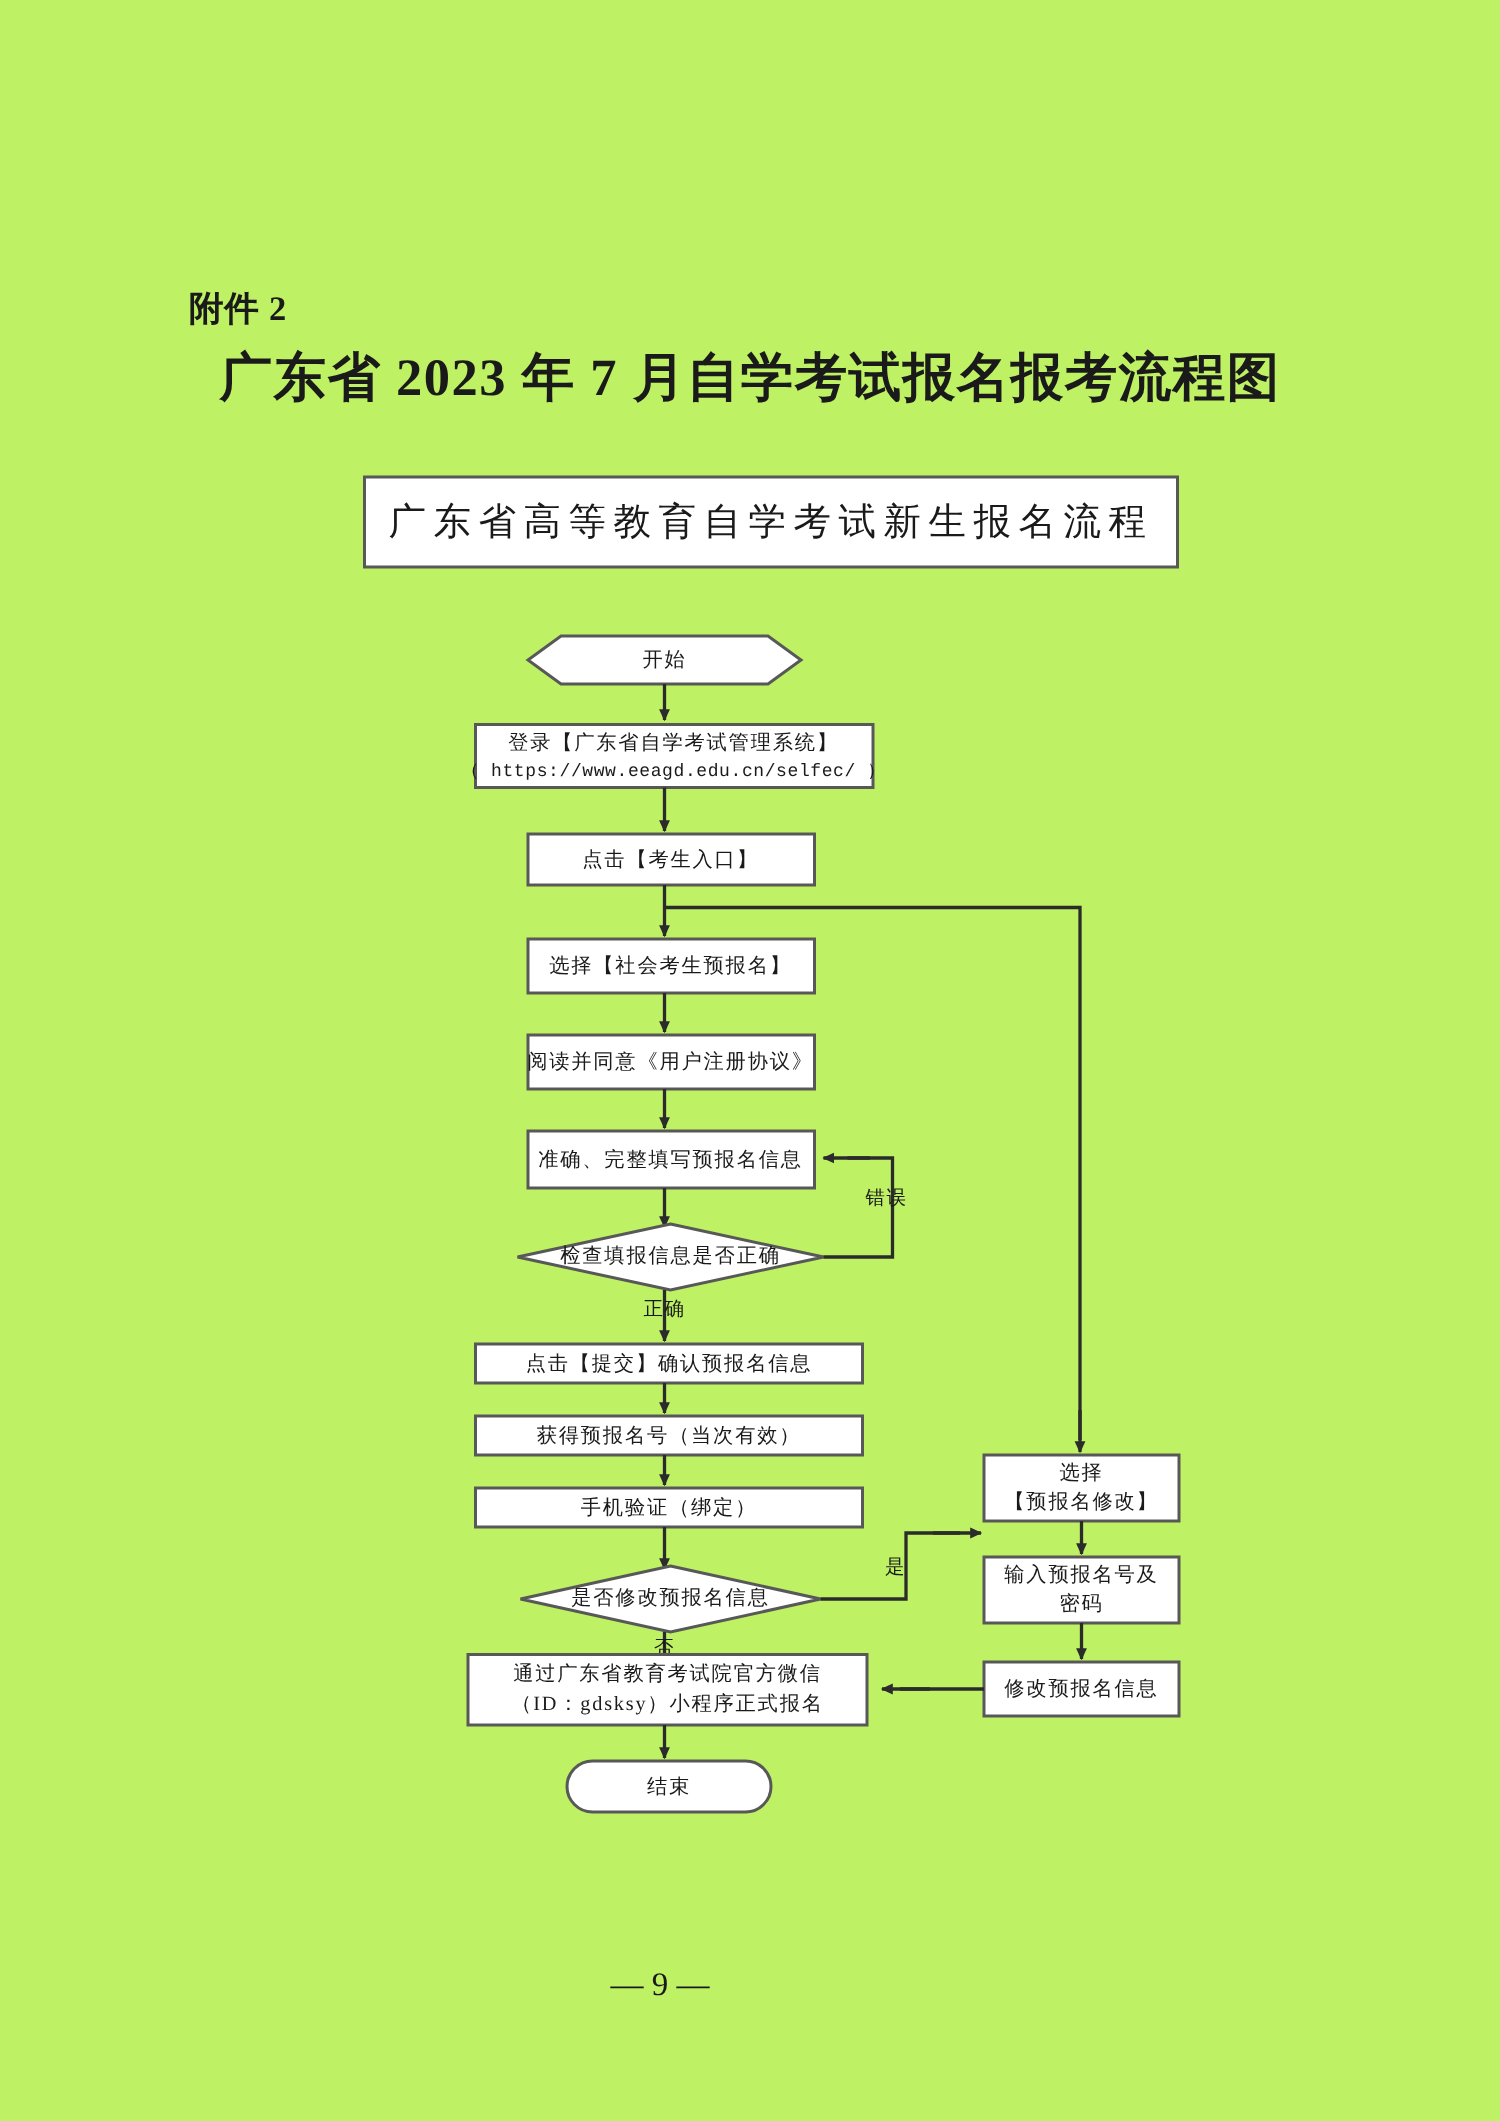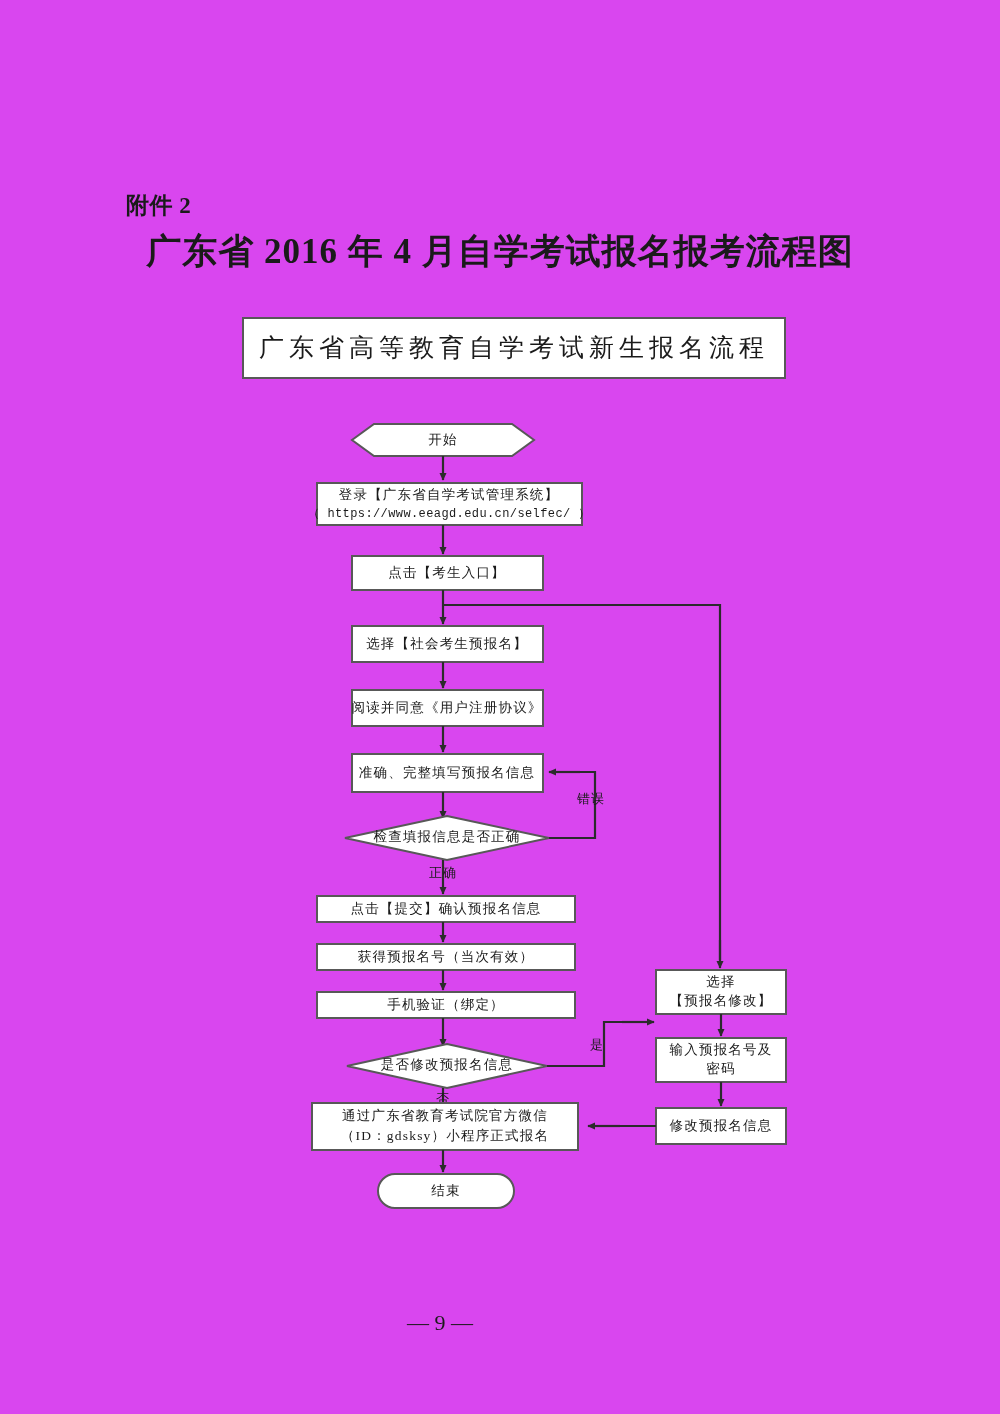--- a/index.html
+++ b/index.html
@@ -1,18 +1,18 @@
 <!DOCTYPE html>
 <html><head>
 <meta charset="utf-8">
 <style>
   html,body{margin:0;padding:0;background:#fff;}
   body{width:1000px;height:1414px;position:relative;
        font-family:"Liberation Serif","DejaVu Serif",serif;color:#1a1a1a;}
-  .page{position:absolute;inset:0;background:#d946ef;}
+  .page{position:absolute;inset:0;background:#bef264;}
   .attach-label{position:absolute;left:126px;top:190px;font-size:23px;
        font-family:"Liberation Serif","DejaVu Serif",serif;font-weight:700;letter-spacing:.5px;}
   .doc-title{position:absolute;left:0;right:0;top:228px;text-align:center;
        font-size:35px;font-weight:700;letter-spacing:1px;
        font-family:"Liberation Serif","DejaVu Serif",serif;}
   .chart-wrap{position:absolute;left:0;top:300px;width:988px;height:920px;}
   svg{display:block;}
   .bx{fill:#ffffff;stroke:#585858;stroke-width:2;}
   .ln{stroke:#2b2b2b;stroke-width:2.2;fill:none;}
   .tx{font-family:"Liberation Serif","DejaVu Serif",serif;font-size:13.5px;fill:#1a1a1a;
@@ -27,21 +27,21 @@
       font-size:22px;font-family:"Liberation Serif","DejaVu Serif",serif;
       padding-right:120px;}
 </style>
 </head>
 <body>
 
 <div class="page">
 
   <div class="attach-label">附件 2</div>
 
-  <div class="doc-title">广东省 2016 年 4 月自学考试报名报考流程图</div>
+  <div class="doc-title">广东省 2023 年 7 月自学考试报名报考流程图</div>
 
   <div class="chart-wrap">
     <svg width="1000" height="920" viewBox="0 0 1000 920">
       <defs>
         <marker id="ah" markerWidth="10" markerHeight="10" refX="7.2" refY="4" orient="auto" markerUnits="userSpaceOnUse">
           <path d="M0,0.4 L8,4 L0,7.6 z" fill="#2b2b2b"></path>
         </marker>
       </defs>
 
       <rect class="bx" x="243" y="18" width="542" height="60"></rect>

